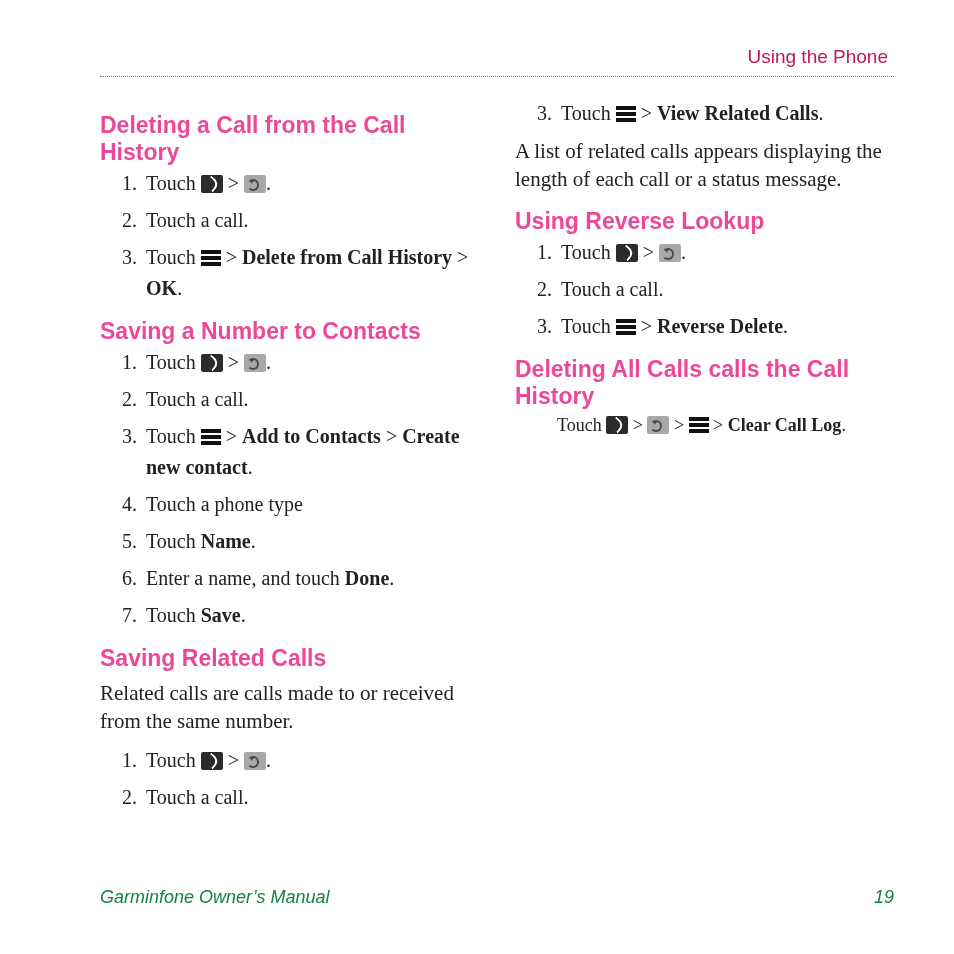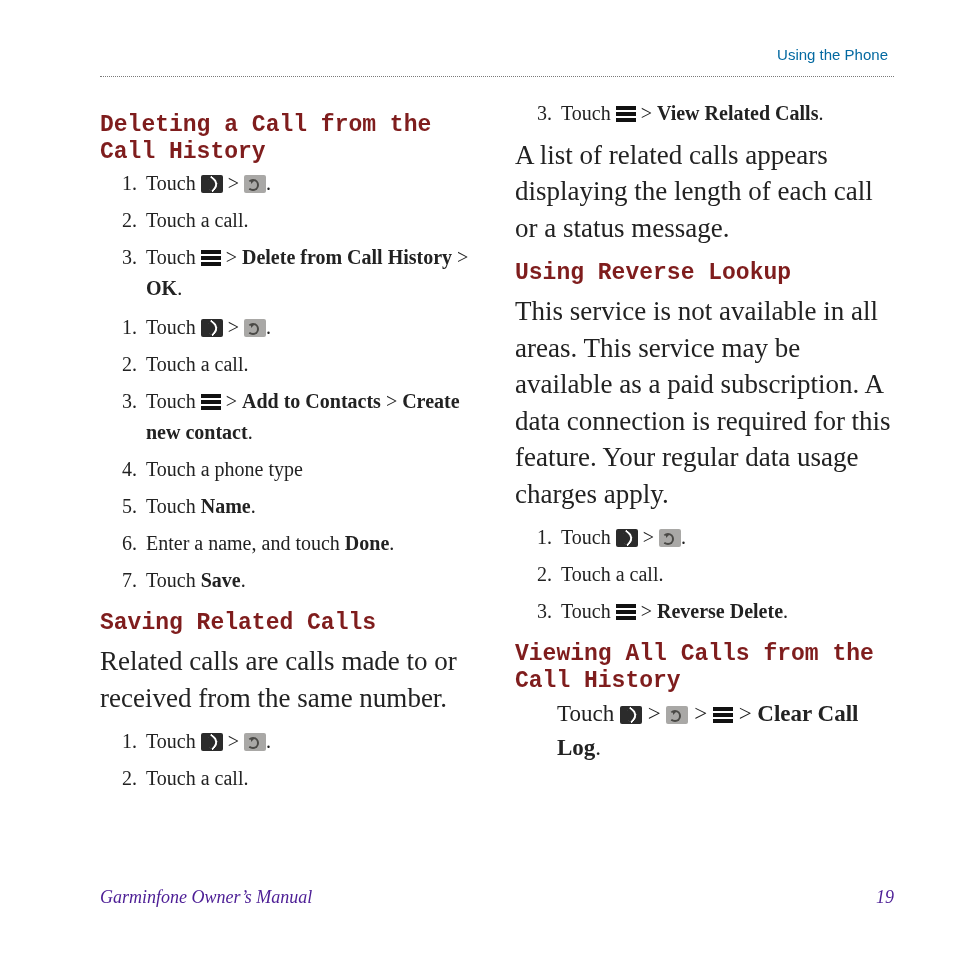--- a/index.html
+++ b/index.html
@@ -23,59 +23,59 @@
     position: absolute;
     top: 76px;
     left: 100px;
     right: 60px;
   }
   .header-text {
     position: absolute;
     top: 46px;
     right: 66px;
     font-family: Arial, Helvetica, sans-serif;
-    font-size: 15px;
-    color: #0369a1;
+    font-size: 19px;
+    color: #be185d;
   }
   .columns {
     position: absolute;
     top: 98px;
     left: 100px;
     right: 60px;
     bottom: 90px;
     column-count: 2;
     column-gap: 36px;
     column-fill: auto;
   }
   .block { break-inside: avoid; }
   h3.section {
-    font-family: Liberation Mono, monospace;
+    font-family: Liberation Sans, sans-serif;
     font-weight: 700;
     font-size: 23px;
-    color: #7f1d1d;
+    color: #ec4899;
     margin: 14px 0 2px 0;
     line-height: 1.18;
   }
   ol.steps {
     margin: 2px 0 8px 0;
     padding-left: 42px;
     font-size: 20px;
     line-height: 1.55;
   }
   ol.steps li {
     margin: 2px 0 6px 0;
     padding-left: 4px;
   }
   p.body {
-    font-size: 27px;
+    font-size: 21px;
     line-height: 1.35;
     margin: 6px 0 10px 0;
   }
   p.indent-step {
-    font-size: 23px;
+    font-size: 18px;
     line-height: 1.45;
     margin: 2px 0 8px 42px;
   }
   .b { font-weight: 700; }
 
   
   .icon {
     display: inline-block;
     vertical-align: -3px;
     width: 22px;
@@ -132,24 +132,24 @@
     box-shadow: 0 6px 0 #111, 0 12px 0 #111;
   }
 
   .footer {
     position: absolute;
     left: 100px;
     right: 60px;
     bottom: 46px;
     display: flex;
     justify-content: space-between;
-    font-family: Liberation Serif, serif;
+    font-family: Liberation Sans, sans-serif;
     font-size: 18px;
     font-style: italic;
-    color: #4c1d95;
+    color: #15803d;
   }
   .footer .pnum { font-style: italic; }
 </style>
 </head>
 <body>
 
 <div class="page">
 
   <div class="header-text">Using the Phone</div>
   <div class="header-line"></div>
@@ -163,20 +163,21 @@
           <span>Touch </span><span class="icon icon-phone"></span><span> &gt; </span><span class="icon icon-history"></span><span>.</span>
         </li>
         <li>Touch a call.</li>
         <li>
           <span>Touch </span><span class="icon icon-menu"></span><span> &gt; </span><span class="b">Delete from Call History</span><span> &gt; </span><span class="b">OK</span><span>.</span>
         </li>
       </ol>
     </div>
 
     <div class="block">
+      <h3 class="section">Saving a Number to Contacts</h3>
       <ol class="steps">
         <li>
           <span>Touch </span><span class="icon icon-phone"></span><span> &gt; </span><span class="icon icon-history"></span><span>.</span>
         </li>
         <li>Touch a call.</li>
         <li>
           <span>Touch </span><span class="icon icon-menu"></span><span> &gt; </span><span class="b">Add to Contacts</span><span> &gt; </span><span class="b">Create new contact</span><span>.</span>
         </li>
         <li>Touch a phone type</li>
         <li>
@@ -206,34 +207,33 @@
       <ol class="steps" start="3">
         <li>
           <span>Touch </span><span class="icon icon-menu"></span><span> &gt; </span><span class="b">View Related Calls</span><span>.</span>
         </li>
       </ol>
       <p class="body" style="margin-left:0">A list of related calls appears displaying the length of each call or a status message.</p>
     </div>
 
     <div class="block">
       <h3 class="section">Using Reverse Lookup</h3>
-      <p class="body">This service is not available in all areas. This service may be available as a paid subscription. A data connection is required for this feature. Your regular data usage charges apply.</p>
       <ol class="steps">
         <li>
           <span>Touch </span><span class="icon icon-phone"></span><span> &gt; </span><span class="icon icon-history"></span><span>.</span>
         </li>
         <li>Touch a call.</li>
         <li>
           <span>Touch </span><span class="icon icon-menu"></span><span> &gt; </span><span class="b">Reverse Delete</span><span>.</span>
         </li>
       </ol>
     </div>
 
     <div class="block">
-      <h3 class="section">Viewing All Calls from the Call History</h3>
+      <h3 class="section">Deleting All Calls calls the Call History</h3>
       <p class="indent-step">
         <span>Touch </span><span class="icon icon-phone"></span><span> &gt; </span><span class="icon icon-history"></span><span> &gt; </span><span class="icon icon-menu"></span><span> &gt; </span><span class="b">Clear Call Log</span><span>.</span>
       </p>
     </div>
 
   </div>
 
   <div class="footer">
     <span>Garminfone Owner’s Manual</span>
     <span class="pnum">19</span>

